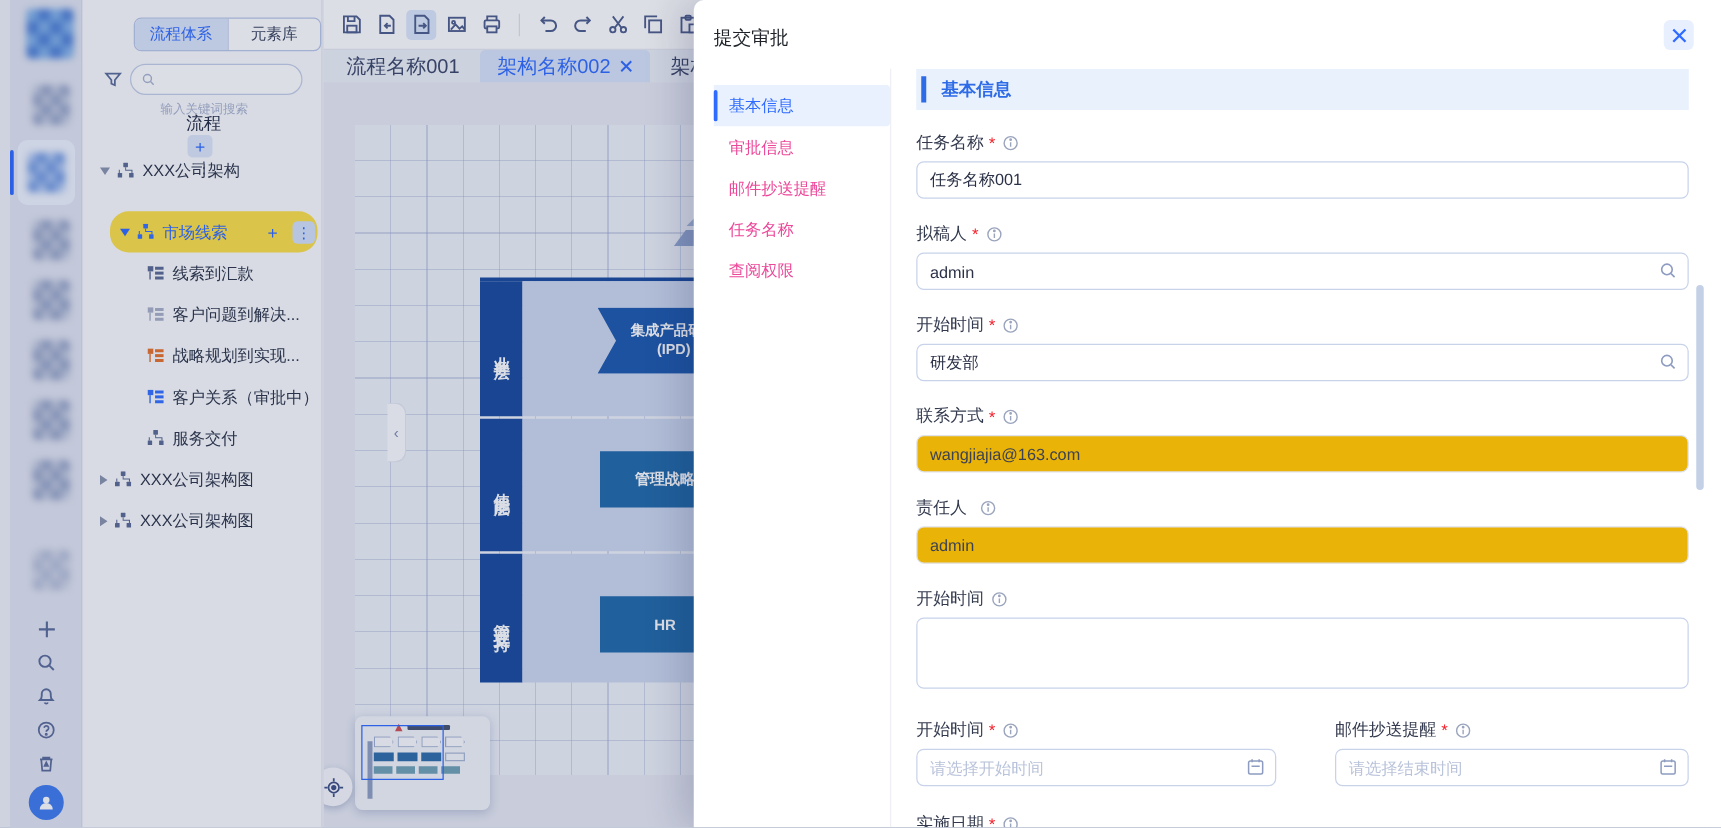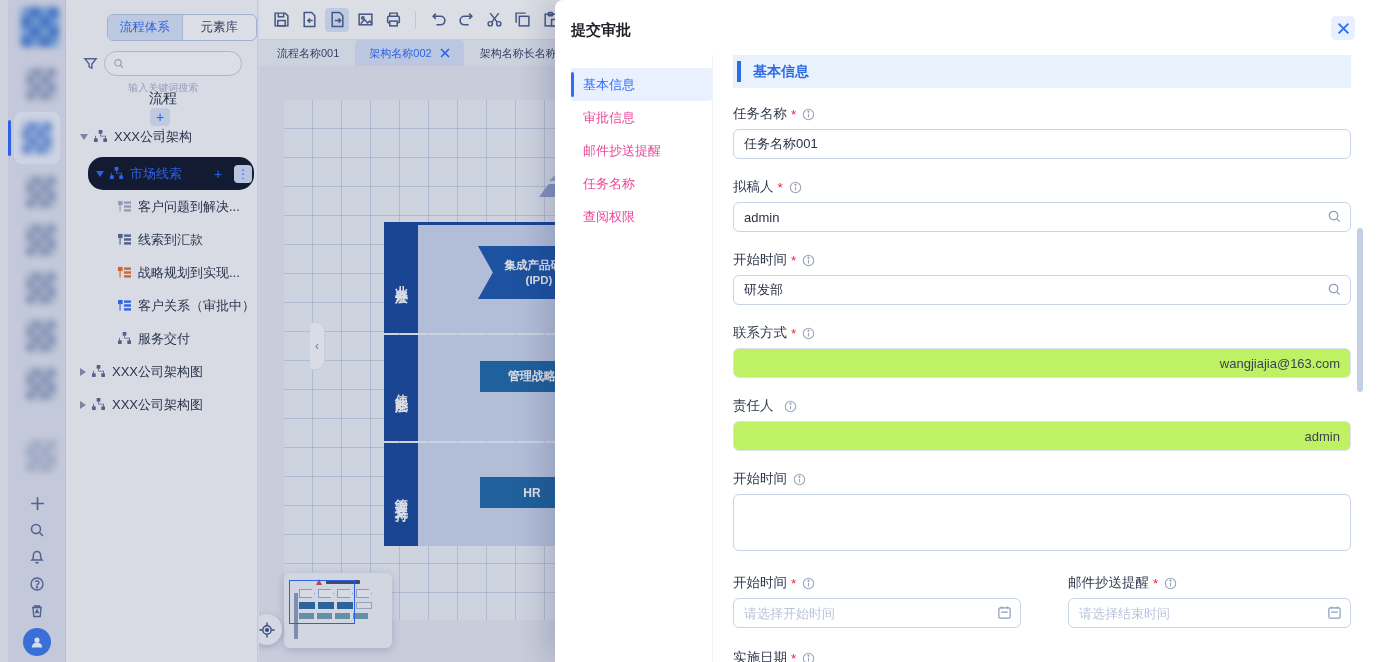--- a/index.html
+++ b/index.html
@@ -37,101 +37,101 @@
   .pill input { border:none; outline:none; width:100%; font-size:10px; background:transparent; font-family:inherit; color:#5b6682;margin-top:48px; }
   .pill input::placeholder { color:#a9b4cf; }
   .sec-row { position:absolute; left:18px; top:90px; width:158px; height:24px; display:flex; align-items:center;flex-direction:column; }
   .sec-title { font-size:14px; color:#1f2940; flex:1; }
   .mini-btn { width:20px; height:20px; border:none; background:#dde7fa; color:#2f6bff; border-radius:4px; font-size:14px; line-height:18px; cursor:pointer; margin-right:6px; }
   .dots { color:#6b7694; font-size:13px; letter-spacing:0; cursor:pointer; background:none; border:none; }
   .tree { position:absolute; left:0; top:120px; width:192px; list-style:none; }
   .trow { height:33px; display:flex; align-items:center; font-size:13px; color:#2b3448; cursor:pointer; padding-left:14px; position:relative; }
   .trow.lvl2 { padding-left:30px; }
   .trow.lvl3 { padding-left:52px; }
-  .trow.active-row { background:#0f172a; margin:4px 4px 0 22px; padding-left:8px; border-radius:15px; color:#2f6bff; }
+  .trow.active-row { background:#fde047; margin:16px 4px 0 22px; padding-left:8px; border-radius:15px; color:#2f6bff; }
   .caret { width:0; height:0; margin-right:6px; }
   .caret.down { border-left:4.5px solid transparent; border-right:4.5px solid transparent; border-top:6px solid #8a94ad; }
   .caret.right { border-top:4.5px solid transparent; border-bottom:4.5px solid transparent; border-left:6px solid #8a94ad; }
   .active-row .caret.down { border-top-color:#2f6bff; }
   .ticon { margin-right:7px; display:flex; }
   .ic-slate { color:#5b6b94; } .ic-grey { color:#a8b0c8; } .ic-orange { color:#e8722a; } .ic-blue { color:#3370ff; }
   .trow .mini-btn { margin-left:auto; background:transparent; }
   .active-row .mini-btn.plus { background:transparent; color:#2f6bff; }
   .active-row .dots-box { background:#d4e2fa; border-radius:4px; color:#2f6bff; width:18px; height:18px; font-size:12px; margin-right:2px; }
   .collapse-handle { position:absolute; left:244px; top:322px; width:15px; height:48px; background:#fdfdff; border:1px solid #e2e7f2; border-left:none; border-radius:0 9px 9px 0; display:flex; align-items:center; justify-content:center; color:#7c8bb4; font-size:12px; cursor:pointer; z-index:2; }
 
   
   .main { position:absolute; left:259px; top:0; right:0; height:662px; }
   .toolbar { height:40px; background:#fff; border-bottom:1px solid #e7eaf2; display:flex; align-items:center; padding-left:10px; gap:4px; }
   .tb-btn { width:24px; height:24px; border:none; background:transparent; border-radius:4px; display:flex; align-items:center; justify-content:center; color:#4d5d8c; cursor:pointer; }
   .tb-btn.active { background:#dce7fb; }
   .tb-div { width:1px; height:18px; background:#dfe3ee; margin:0 6px; }
   .tabbar { height:26px; background:#eef1f8; display:flex; align-items:center; padding-left:4px; gap:2px; }
-  .doc-tab { height:26px; display:flex; align-items:center; padding:0 14px; font-size:11px; color:#3a4668; cursor:pointer; gap:8px;justify-content:center; }
+  .doc-tab { height:26px; display:flex; align-items:center; padding:0 14px; font-size:16px; color:#3a4668; cursor:pointer; gap:8px;justify-content:center; }
   .doc-tab.active { background:#d8e4fa; color:#2f6bff; border-radius:4px 4px 0 0; }
   .tab-close { display:flex; color:#2f6bff; cursor:pointer; }
 
   .canvas { position:absolute; left:0; top:66px; right:0; bottom:0; background:#e7eaf3; overflow:hidden; }
   .paper { position:absolute; left:25px; top:34px; width:760px; height:520px; background:#eff2f9;
            background-image:
              repeating-linear-gradient(to right, transparent 0 28px, rgba(150,165,205,.38) 28px 29px),
              repeating-linear-gradient(to bottom, transparent 0 28px, rgba(150,165,205,.38) 28px 29px); }
   .pyr { position:absolute; left:280px; top:102px; width:46px; }
   .pyr-top { width:26px; height:13px; margin:0 auto; background:#a6b7da; clip-path:polygon(50% 0,100% 100%,0 100%); }
   .pyr-mid { width:46px; height:13px; margin-top:3px; background:#93a7d0; clip-path:polygon(21% 0,79% 0,100% 100%,0 100%); }
   .diagram { position:absolute; left:125px; top:156px; width:440px; border-top:3px solid #17499c; }
   .drow { display:grid; grid-template-columns:34px 1fr; margin-bottom:2px; }
   .band { background:#17499c; color:#fff; display:flex; align-items:center; justify-content:center;
           writing-mode:vertical-rl; text-orientation:upright; font-size:13px; letter-spacing:3px; font-weight:600; }
   .dcontent { background:#cdd9f0; position:relative; }
   .h110{height:108px;} .h106{height:106px;} .h105{height:103px;}
   .node-arrow { position:absolute; left:60px; top:21px; width:114px; height:53px; background:#1c59ad; color:#fff;
                 display:flex; flex-direction:column; align-items:center; justify-content:center; font-size:11.5px; font-weight:700; line-height:1.25;
                 clip-path:polygon(0 0,85% 0,100% 50%,85% 100%,0 100%,13% 50%); text-align:center; padding-left:8px; }
-  .node-box { position:absolute; left:62px; background:#1f69a8; color:#fff; width:104px; height:31px;
+  .node-box { position:absolute; left:62px; background:#1f69a8; color:#fff; width:104px; height:45px;
               display:flex; align-items:center; justify-content:center; font-size:12px; font-weight:600; }
   .minimap { position:absolute; left:25px; top:507px; width:108px; height:75px; background:#f4f6fb; border-radius:6px;
              box-shadow:0 2px 8px rgba(60,80,140,.25); padding:6px 8px 5px 8px; }
   .mm-title { display:flex; align-items:center; justify-content:center; gap:4px; margin-bottom:4px; }
   .mm-flag { width:0; height:0; border-left:3.5px solid transparent; border-right:3.5px solid transparent; border-bottom:6px solid #d05050; }
   .mm-bar { width:34px; height:3.5px; background:#44506e; border-radius:1px; }
   .mm-row { display:flex; gap:3px; margin:4px 0 0 7px; }
   .mm-col { position:absolute; left:10px; top:20px; width:4px; height:46px; background:#8fa0c4; }
   .mm-chip { width:16px; height:9px; background:#fbfcfe; border:1px solid #9fb0d0; clip-path:polygon(0 0,80% 0,100% 50%,80% 100%,0 100%); }
   .mm-fill { width:16px; height:7px; background:#2e6da8; border:none; clip-path:none; }
   .mm-out { width:16px; height:7px; background:#f4f7fb; border:1px solid #a8b8d4; clip-path:none; }
   .mm-teal { width:15px; height:6px; background:#6fa3b5; border:none; clip-path:none; }
   .mm-view { position:absolute; left:5px; top:7px; width:66px; height:44px; border:1.5px solid #2f6bff; }
   .locate { position:absolute; left:-8px; top:548px; width:31px; height:31px; border-radius:50%; background:#f7f8fc; border:none;
             box-shadow:0 2px 6px rgba(60,80,140,.3); display:flex; align-items:center; justify-content:center; color:#3d4f86; cursor:pointer; }
 
   
   .drawer { position:absolute; left:555px; top:0; width:822px; height:662px; background:#fff; z-index:10;
             border-radius:8px 0 0 0; box-shadow:-10px 0 30px rgba(20,30,70,.18); }
-  .d-head { height:42px; position:relative;font-weight:bold; }
+  .d-head { height:42px; position:relative; }
   .d-title { position:absolute; left:16px; top:21px; font-size:15px; color:#1f2329; }
   .d-close { position:absolute; right:22px; top:16px; width:24px; height:24px; background:#e8efff; border:none; border-radius:5px;
              display:flex; align-items:center; justify-content:center; cursor:pointer; color:#2f6bff; }
   .d-body { position:absolute; left:0; top:55px; right:0; bottom:0; display:flex; }
   .dmenu { width:158px; padding:13px 0 0 16px; border-right:1px solid #eef0f5; }
   .dm-item { height:33px; display:flex; align-items:center; padding-left:12px; font-size:13px; color:#ec4899; cursor:pointer; position:relative; border-radius:0 3px 3px 0; }
   .dm-item.active { background:#e9f1fe; color:#2f6bff; }
   .dm-item.active::before { content:""; position:absolute; left:0; top:4px; bottom:4px; width:3px; background:#2f6bff; border-radius:2px; }
   .dform { flex:1; padding:0 26px 0 20px; position:relative; overflow:hidden; }
   .sec-head { height:33px; background:#e9f1fd; display:flex; align-items:center; margin-bottom:17px; }
   .sec-accent { width:4px; height:21px; background:#2e6be6; margin:0 12px 0 4px; }
   .sec-text { color:#2e6be6; font-size:14px; font-weight:700; }
   .f-field { margin-bottom:19px; }
   .f-label { display:flex; align-items:center; gap:3px; font-size:13.5px; color:#333a4e; margin-bottom:6px; height:18px; }
   .req { color:#f5222d; margin-left:1px; }
   .info-ic { color:#9aa4bd; display:flex; margin-left:3px; }
   .f-input-wrap { position:relative; }
   .f-input { width:100%; height:30px; border:1px solid #c8d3ea; border-radius:6px; padding:0 10px; font-size:13px; color:#2b3146; outline:none; font-family:inherit; background:#fff; }
   .f-input.has-suffix { padding-right:30px; }
-  .f-input:disabled, .f-input.disabled { background:#bef264; border-color:#dfe2ea; color:#3c4252;text-align:right; }
+  .f-input:disabled, .f-input.disabled { background:#eab308; border-color:#dfe2ea; color:#3c4252; }
   .suffix { position:absolute; right:9px; top:7px; color:#8d9cc0; display:flex; pointer-events:none; }
   .f-textarea { width:100%; height:57px; border:1px solid #c8d3ea; border-radius:6px; resize:none; outline:none; font-family:inherit; font-size:13px; padding:6px 10px; }
   .date-row { display:flex; gap:47px; }
   .date-col { width:288px; }
   .date-col.right { width:283px; }
   .f-input::placeholder, .f-textarea::placeholder { color:#b9c3da; }
   .scroll-thumb { position:absolute; right:14px; top:173px; width:6px; height:164px; border-radius:3px; background:#c4d0e6; z-index:11; }
   svg { display:block; }
 </style>
 </head>
@@ -238,42 +238,42 @@
                 <rect x="0" y="9" width="4" height="4" rx="0.5"></rect>
                 <rect x="10" y="9" width="4" height="4" rx="0.5"></rect>
                 <path d="M6.6 4h0.8v2.2H2v2.9h-0.9V6.2h5.5zM7.4 4v2.2h5.5v2.9H12V7.1H6.6V4z" stroke="none"></path>
               </svg>
           </span>
           <span>市场线索</span>
           <button class="mini-btn plus">+</button>
           <button class="dots dots-box">⋮</button>
         </li>
         <li class="trow lvl3">
-          <span class="ticon ic-grey">
+          <span class="ticon ic-slate">
             <svg width="13" height="13" viewBox="0 0 14 14" fill="currentColor">
                 <rect x="0" y="1" width="5" height="4.5"></rect>
                 <rect x="1.6" y="5.5" width="1.2" height="7"></rect>
                 <rect x="6.5" y="1.5" width="7.5" height="2.6"></rect>
                 <rect x="6.5" y="5.7" width="7.5" height="2.6"></rect>
                 <rect x="6.5" y="9.9" width="7.5" height="2.6"></rect>
               </svg>
           </span>
-          <span>客户问题到解决...</span>
+          <span>线索到汇款</span>
         </li>
         <li class="trow lvl3">
-          <span class="ticon ic-slate">
+          <span class="ticon ic-grey">
             <svg width="13" height="13" viewBox="0 0 14 14" fill="currentColor">
                 <rect x="0" y="1" width="5" height="4.5"></rect>
                 <rect x="1.6" y="5.5" width="1.2" height="7"></rect>
                 <rect x="6.5" y="1.5" width="7.5" height="2.6"></rect>
                 <rect x="6.5" y="5.7" width="7.5" height="2.6"></rect>
                 <rect x="6.5" y="9.9" width="7.5" height="2.6"></rect>
               </svg>
           </span>
-          <span>线索到汇款</span>
+          <span>客户问题到解决...</span>
         </li>
         <li class="trow lvl3">
           <span class="ticon ic-orange">
             <svg width="13" height="13" viewBox="0 0 14 14" fill="currentColor">
                 <rect x="0" y="1" width="5" height="4.5"></rect>
                 <rect x="1.6" y="5.5" width="1.2" height="7"></rect>
                 <rect x="6.5" y="1.5" width="7.5" height="2.6"></rect>
                 <rect x="6.5" y="5.7" width="7.5" height="2.6"></rect>
                 <rect x="6.5" y="9.9" width="7.5" height="2.6"></rect>
               </svg>

